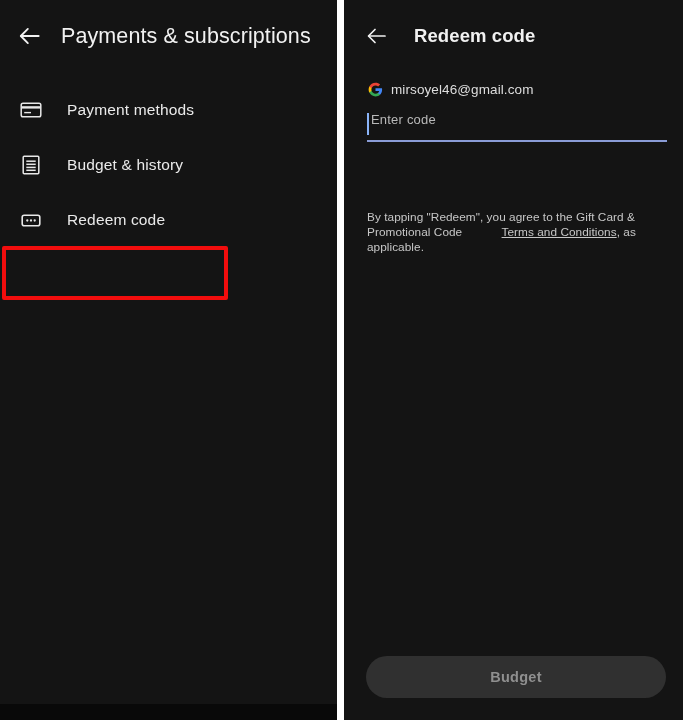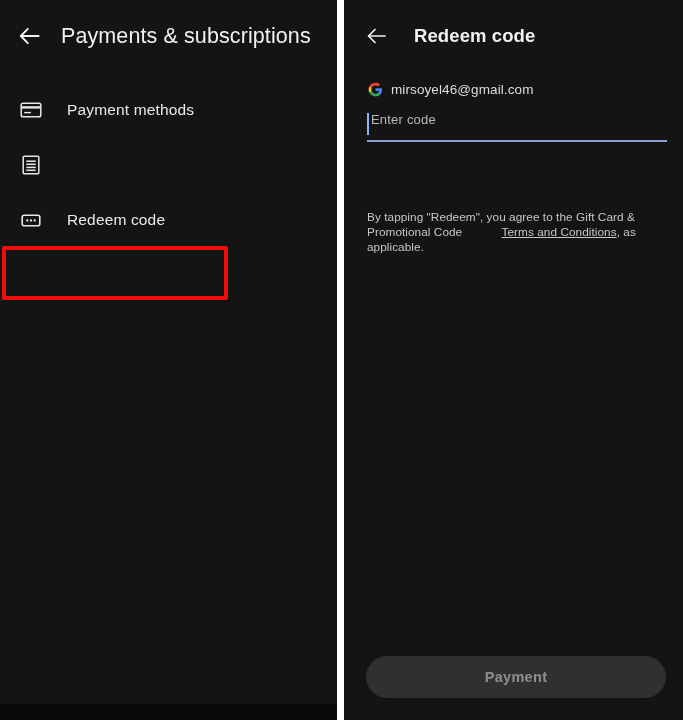--- a/index.html
+++ b/index.html
@@ -243,20 +243,21 @@
       <div class="nav-item">
         <span class="nav-icon">
           <svg width="24" height="24" viewBox="0 0 24 24" fill="none" stroke="#e8e8e8" stroke-width="1.5">
             <rect x="4.2" y="3.2" width="15.6" height="17.6" rx="1"></rect>
             <line x1="7.3" y1="8.2" x2="16.7" y2="8.2" stroke-width="1.5"></line>
             <line x1="7.3" y1="11.3" x2="16.7" y2="11.3" stroke-width="1.5"></line>
             <line x1="7.3" y1="14.4" x2="16.7" y2="14.4" stroke-width="1.5"></line>
             <line x1="7.3" y1="17.3" x2="16.7" y2="17.3" stroke-width="1.5"></line>
           </svg>
         </span>
+        <span class="nav-label">Budget &amp; history</span>
       </div>
 
       <div class="nav-item">
         <span class="nav-icon">
           <svg width="24" height="24" viewBox="0 0 24 24" fill="none" stroke="#e8e8e8" stroke-width="1.6">
             <rect x="3.2" y="7.2" width="17.6" height="10.6" rx="2"></rect>
             <circle cx="8.3" cy="12.5" r="1.15" fill="#e8e8e8" stroke="none"></circle>
             <circle cx="12" cy="12.5" r="1.15" fill="#e8e8e8" stroke="none"></circle>
             <circle cx="15.7" cy="12.5" r="1.15" fill="#e8e8e8" stroke="none"></circle>
           </svg>
@@ -303,18 +304,18 @@
       <div class="code-field">
         <div class="code-caret"></div>
         <div class="code-placeholder">Enter code</div>
         <div class="code-underline"></div>
       </div>
 
       <div class="terms">
         <span>By tapping "Redeem", you agree to the Gift Card &amp; Promotional Code </span><a href="#">Terms and Conditions</a><span>, as applicable.</span>
       </div>
 
-      <button class="redeem-btn">Payment</button>
+      <button class="redeem-btn">Budget</button>
     </div>
 
   </div>
 
 </div>
 
 </body></html>

